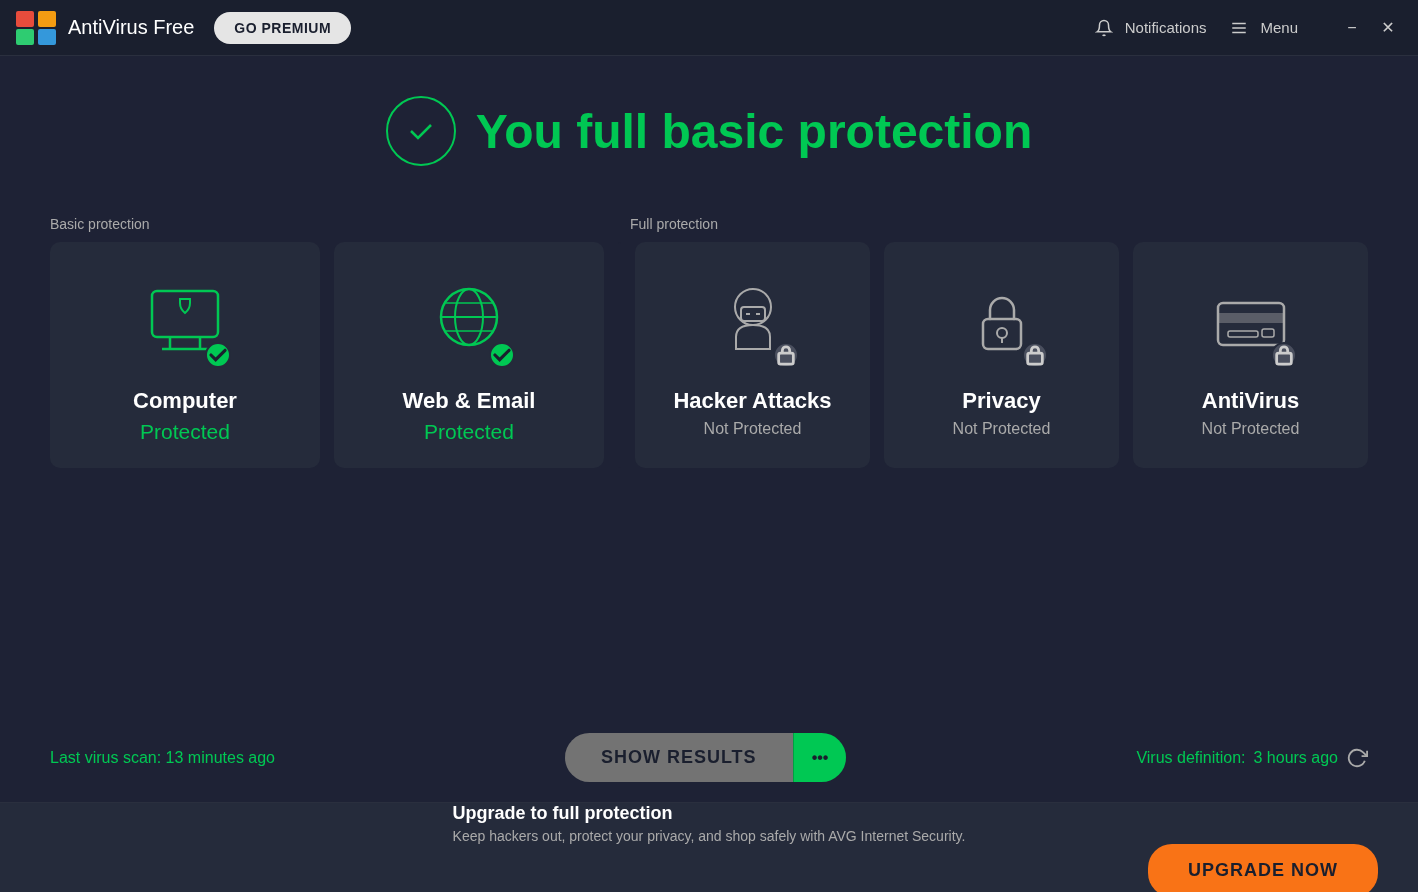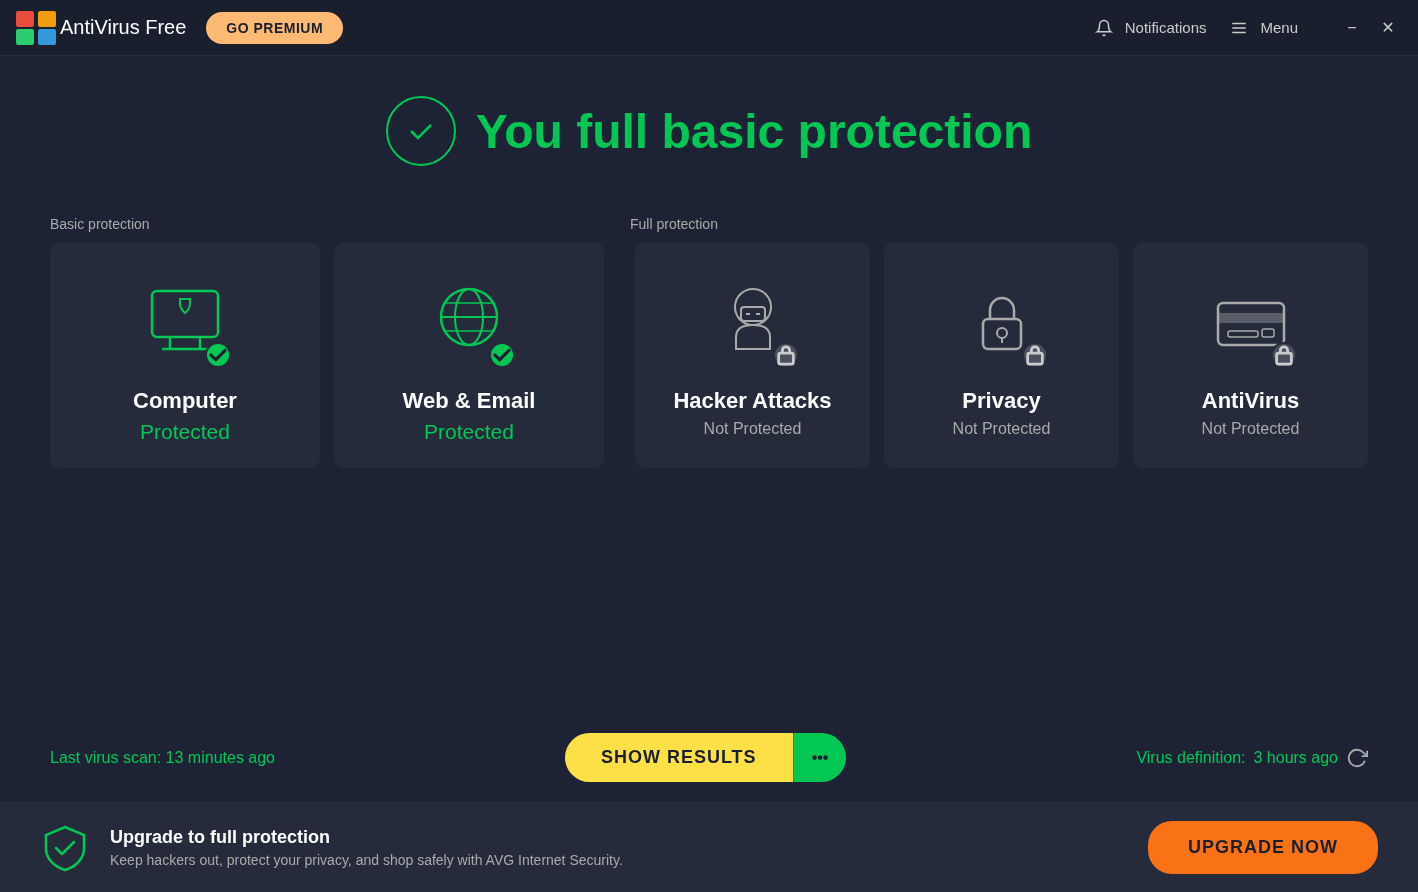--- a/index.html
+++ b/index.html
@@ -20,33 +20,34 @@
       height: 56px;
       display: flex;
       align-items: center;
       padding: 0 16px;
       border-bottom: 1px solid #2a2f3e;
       flex-shrink: 0;
     }
     .titlebar-logo {
       display: flex;
       align-items: center;
+      gap: 8px;
     }
     .avg-logo {
       width: 40px;
       height: 34px;
     }
     .titlebar-appname {
       font-size: 20px;
       font-weight: 400;
       color: #fff;
       margin-left: 4px;
     }
     .go-premium-btn {
-      background: #fdba74;
+      background: #e5e5e5;
       color: #1a1f2e;
       border: none;
       border-radius: 20px;
       padding: 8px 20px;
       font-size: 14px;
       font-weight: 700;
       cursor: pointer;
       margin-left: 20px;
       letter-spacing: 0.5px;
     }
@@ -243,21 +244,21 @@
       color: #00c853;
     }
     .scan-actions {
       display: flex;
       margin: 0 auto;
       border-radius: 30px;
       overflow: hidden;
       border: none;
     }
     .show-results-btn {
-      background: #fde047;
+      background: #737373;
       color: #1a1f2e;
       border: none;
       padding: 14px 36px;
       font-size: 18px;
       font-weight: 800;
       cursor: pointer;
       letter-spacing: 1px;
     }
     .more-btn {
       background: #00c853;
@@ -288,20 +289,21 @@
 
     
     .upgrade-footer {
       background: #252b3b;
       height: 90px;
       display: flex;
       align-items: center;
       padding: 0 40px;
       flex-shrink: 0;
       border-top: 1px solid #2a2f3e;
+      flex-direction: column;
     }
     .upgrade-shield {
       width: 50px;
       height: 50px;
       margin-right: 20px;
     }
     .upgrade-text {
       display: flex;
       flex-direction: column;
     }

